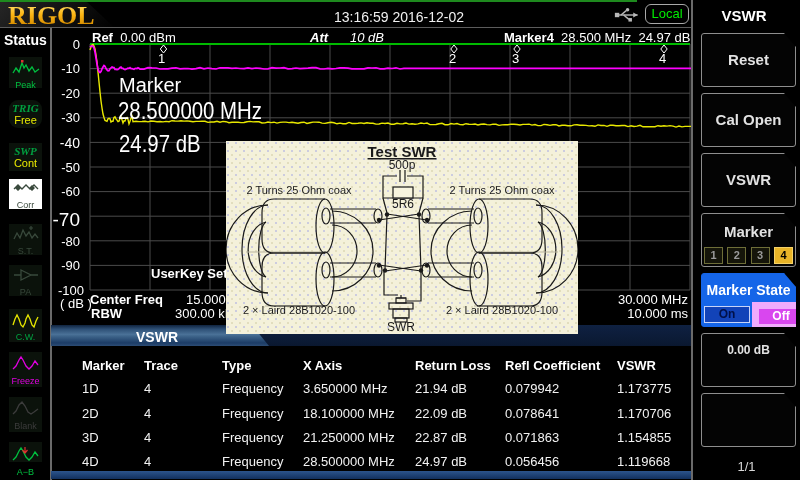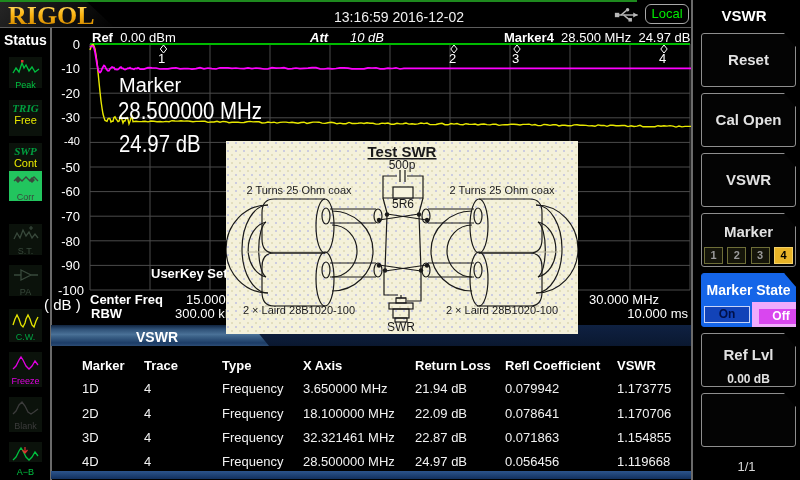--- a/index.html
+++ b/index.html
@@ -42,31 +42,31 @@
 </style>
 
 <div class="sbox" style="top:57px;height:31px;background:#0b120b;">
   <svg width="28" height="18" viewBox="0 0 28 18" style="margin-top:2px;">
     <polyline points="1,14 4,9 7,13 10,4 12,9 14,6 17,12 20,8 23,13 27,10" fill="none" stroke="#00c040" stroke-width="1.3"></polyline>
     <rect x="9" y="1" width="2.5" height="2.5" fill="#e03030"></rect>
   </svg>
   <div class="slab" style="color:#00c040;">Peak</div>
 </div>
 
-<div class="sbox" style="top:100px;height:36px;background:#0b120b;">
+<div class="sbox" style="top:100px;height:28px;background:#0b120b;border-radius:9px;">
   <div style="font-family:'Liberation Serif',serif;font-style:italic;font-weight:bold;font-size:11px;line-height:12px;color:#00a040;margin-top:2px;">TRIG</div>
   <div style="font-size:11px;line-height:12px;color:#e8e800;">Free</div>
 </div>
 
 <div class="sbox" style="top:143px;height:28px;background:#0b120b;">
   <div style="font-family:'Liberation Serif',serif;font-style:italic;font-weight:bold;font-size:11px;line-height:12px;color:#00a040;margin-top:2px;">SWP</div>
   <div style="font-size:11px;line-height:12px;color:#e8e800;">Cont</div>
 </div>
 
-<div class="sbox" style="top:171px;height:30px;background:#22c55e;">
+<div class="sbox" style="top:179px;height:30px;background:#ffffff;">
   <svg width="28" height="16" viewBox="0 0 28 16" style="margin-top:2px;">
     <path d="M2,8 l4,-4 l4,4 l4,-4 l4,4 l4,-4 l4,4" fill="none" stroke="#39493c" stroke-width="1.3"></path>
     <path d="M6,4 l3,3 l-3,3 l-3,-3 z M20,4 l3,3 l-3,3 l-3,-3 z" fill="#39493c"></path>
   </svg>
   <div class="slab" style="color:#39493c;">Corr</div>
 </div>
 
 <div class="sbox" style="top:224px;height:31px;background:#0b120b;">
   <svg width="28" height="17" viewBox="0 0 28 17" style="margin-top:2px;">
     <polyline points="2,13 5,7 8,12 11,4 14,10 17,6 20,12 23,8 26,12" fill="none" stroke="#39493c" stroke-width="1.3"></polyline>
@@ -131,21 +131,20 @@
     <span style="width:17px;height:15px;background:#15150a;border:1px solid #6e6e38;color:#9a9a9a;font-size:11px;line-height:15px;">3</span>
     <span style="width:17px;height:15px;background:#e8b428;border:1px solid #f5d268;color:#000;font-size:11px;line-height:15px;">4</span>
   </div>
 </div>
 <div class="mk" style="top:273px;background:#1565e8;border-color:#1565e8;color:#fff;">
   <div style="margin-top:8px;font-size:14px;">Marker State</div>
   <div style="position:absolute;left:2px;top:32px;width:44px;height:15px;background:#1243b8;border:1px solid #c8d4f8;color:#001048;font-size:12px;line-height:15px;">On</div>
   <div style="position:absolute;left:50px;top:28px;width:44px;height:15px;background:#d946ef;border:7px solid #f0abfc;color:#fff;font-size:12px;line-height:15px;">Off</div>
 </div>
 <div class="mk" style="top:333px;">
-  <div style="margin-top:12px;">Ref Lvl</div>
   <div style="margin-top:9px;font-size:12px;">0.00 dB</div>
 </div>
 <div class="mk" style="top:393px;"></div>
 <div class="abs" style="left:693px;top:459px;width:107px;text-align:center;font-size:13px;color:#d8d8d8;">1/1</div>
 
 <svg class="abs" style="left:0;top:0;" width="800" height="480" viewBox="0 0 800 480">
   <g stroke="#4a4a4a" stroke-width="1">
 
     <line x1="90" y1="44" x2="90" y2="290"></line>
       <line x1="150" y1="44" x2="150" y2="290"></line>
@@ -179,48 +178,48 @@
     <path d="M517,45 l3.2,4 l-3.2,4 l-3.2,-4 z"></path>
     <path d="M664,45 l3.2,4 l-3.2,4 l-3.2,-4 z"></path>
   </g>
 </svg>
 
 <div class="abs" style="left:0;top:0;width:88px;">
   <div class="abs" style="right:8px;top:37px;font-size:13px;">0</div>
   <div class="abs" style="right:8px;top:61px;font-size:13px;">-10</div>
   <div class="abs" style="right:8px;top:86px;font-size:13px;">-20</div>
   <div class="abs" style="right:8px;top:110px;font-size:13px;">-30</div>
-  <div class="abs" style="right:8px;top:135px;font-size:11px;">-40</div>
+  <div class="abs" style="right:8px;top:135px;font-size:14px;">-40</div>
   <div class="abs" style="right:8px;top:160px;font-size:13px;">-50</div>
   <div class="abs" style="right:8px;top:184px;font-size:13px;">-60</div>
-  <div class="abs" style="right:8px;top:209px;font-size:13px;">-70</div>
+  <div class="abs" style="right:8px;top:209px;font-size:19px;">-70</div>
   <div class="abs" style="right:8px;top:234px;font-size:13px;">-80</div>
   <div class="abs" style="right:8px;top:258px;font-size:13px;">-90</div>
   <div class="abs" style="right:4px;top:283px;font-size:13px;">-100</div>
 </div>
 
 <div class="abs" style="left:92px;top:30px;font-size:13px;"><span class="b">Ref</span>&nbsp; 0.00 dBm</div>
 <div class="abs nw" style="left:310px;top:30px;font-size:13px;font-style:italic;"><span class="b">Att</span><span style="display:inline-block;width:22px;"></span>10 dB</div>
 <div class="abs nw" style="left:504px;top:30px;font-size:13px;"><span class="b">Marker4</span>&nbsp;&nbsp;28.500 MHz&nbsp;&nbsp;24.97 dB</div>
 
 <div class="abs" style="left:158px;top:51px;font-size:13px;">1</div>
 <div class="abs" style="left:449px;top:51px;font-size:13px;">2</div>
 <div class="abs" style="left:512px;top:51px;font-size:13px;">3</div>
 <div class="abs" style="left:659px;top:51px;font-size:13px;">4</div>
 
 <div class="abs" style="left:119px;top:74px;font-size:20px;">Marker</div>
 <div class="abs nw" style="left:118px;top:97px;font-size:24px;transform:scaleX(0.85);transform-origin:0 0;">28.500000 MHz</div>
 <div class="abs nw" style="left:119px;top:130px;font-size:24px;transform:scaleX(0.85);transform-origin:0 0;">24.97 dB</div>
 
 <div class="abs b" style="left:151px;top:266px;font-size:13px;">UserKey Setting</div>
 
-<div class="abs" style="left:44px;top:296px;font-size:15px;">( dB )</div>
+<div class="abs" style="left:60px;top:296px;font-size:13px;">( dB )</div>
 <div class="abs b" style="left:90px;top:292px;font-size:13px;">Center Freq</div>
 <div class="abs" style="left:186px;top:292px;font-size:13px;">15.000 MHz</div>
-<div class="abs" style="left:560px;top:292px;width:128px;text-align:center;font-size:13px;">30.000 MHz</div>
+<div class="abs" style="left:560px;top:292px;width:128px;text-align:right;font-size:13px;">30.000 MHz</div>
 <div class="abs b" style="left:91px;top:306px;font-size:13px;">RBW</div>
 <div class="abs" style="left:175px;top:306px;font-size:13px;">300.00 kHz</div>
 <div class="abs" style="left:560px;top:306px;width:128px;text-align:right;font-size:13px;">10.000 ms</div>
 
 <div class="abs" style="left:51px;top:325px;width:640px;height:21px;background:linear-gradient(#0f2142,#0a1830);"></div>
 <div class="abs" style="left:51px;top:325px;width:218px;height:21px;background:linear-gradient(#10243f 0%,#2e5076 20%,#4a7197 45%,#3c6288 55%,#1c3c66 85%,#2c4c74 100%);clip-path:polygon(0 0,201px 0,218px 21px,0 21px);"></div>
 <div class="abs b" style="left:136px;top:329px;font-size:14px;">VSWR</div>
 
 <div class="abs b" style="top:358px;font-size:13px;">
   <span class="abs" style="left:82px;">Marker</span>
@@ -246,21 +245,21 @@
     <span class="abs" style="left:222px;">Frequency</span>
     <span class="abs" style="left:303px;">18.100000 MHz</span>
     <span class="abs" style="left:415px;">22.09 dB</span>
     <span class="abs" style="left:505px;">0.078641</span>
     <span class="abs" style="left:617px;">1.170706</span>
 </div>
 <div class="abs" style="top:430px;font-size:13px;color:#f2f2f2;">
   <span class="abs" style="left:82px;">3D</span>
     <span class="abs" style="left:144px;">4</span>
     <span class="abs" style="left:222px;">Frequency</span>
-    <span class="abs" style="left:303px;">32.321461 MHz</span>
+    <span class="abs" style="left:303px;">21.250000 MHz</span>
     <span class="abs" style="left:415px;">22.87 dB</span>
     <span class="abs" style="left:505px;">0.071863</span>
     <span class="abs" style="left:617px;">1.154855</span>
 </div>
 <div class="abs" style="top:454px;font-size:13px;color:#f2f2f2;">
   <span class="abs" style="left:82px;">4D</span>
     <span class="abs" style="left:144px;">4</span>
     <span class="abs" style="left:222px;">Frequency</span>
     <span class="abs" style="left:303px;">28.500000 MHz</span>
     <span class="abs" style="left:415px;">24.97 dB</span>

